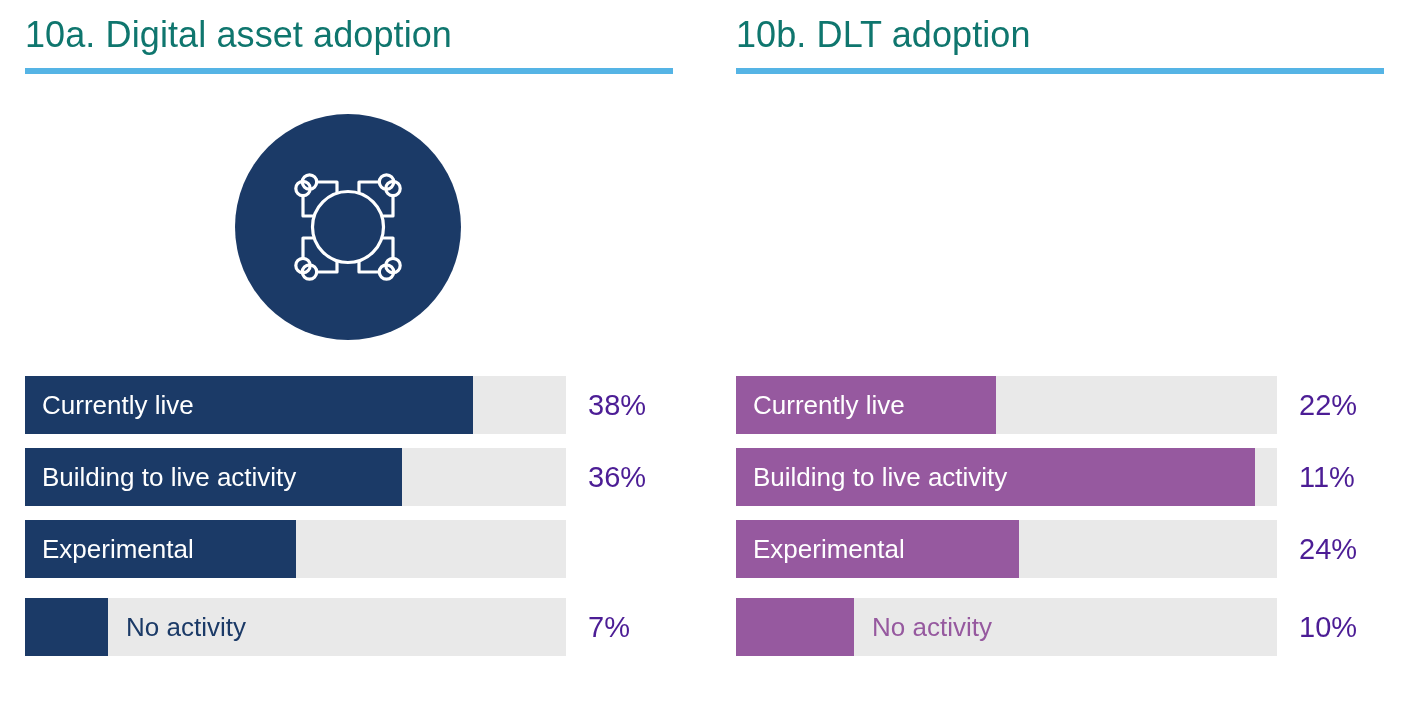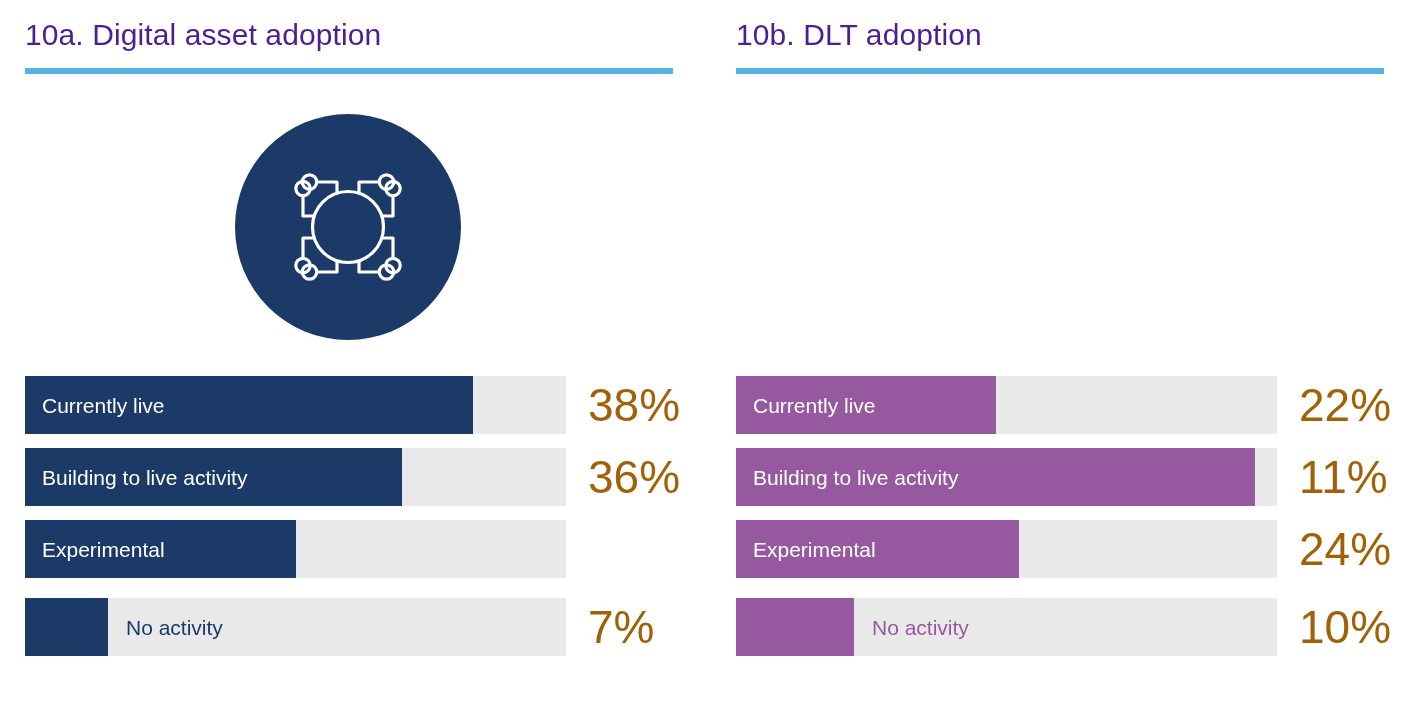--- a/index.html
+++ b/index.html
@@ -27,24 +27,24 @@
     height: 706px;
   }
   .panel-left  { left: 0px; }
   .panel-right { left: 711px; }
 
   
   .panel-title {
     position: absolute;
     left: 25px;
     top: 17px;
-    font-size: 30px;
+    font-size: 36px;
     line-height: 36px;
     letter-spacing: 0.1px;
-    color: #4c1d95;
+    color: #0f766e;
     white-space: nowrap;
   }
   .title-rule {
     position: absolute;
     left: 25px;
     top: 68px;
     width: 648px;
     height: 6px;
     background: #55b4e5;
   }
@@ -96,43 +96,43 @@
   }
   .panel-left  .bar-fill { background: #1b3a67; }
   .panel-right .bar-fill { background: #96599f; }
 
   .bar-label {
     position: absolute;
     top: 0;
     height: 58px;
     display: flex;
     align-items: center;
-    font-size: 21px;
+    font-size: 26px;
     line-height: 1;
     white-space: nowrap;
   }
   .bar-label.inside {
     left: 17px;
     color: #ffffff;
   }
   .bar-label.outside {
     color: #1b3a67;
   }
   .panel-right .bar-label.outside { color: #96599f; }
 
   .bar-value {
     position: absolute;
     left: 563px;
     top: 0;
     height: 58px;
     display: flex;
     align-items: center;
-    font-size: 46px;
+    font-size: 29px;
     line-height: 1;
-    color: #a16207;
+    color: #4c1d95;
     white-space: nowrap;
   }
 </style>
 </head>
 <body>
 
 <div class="board">
 
   <div class="panel panel-left">
 

